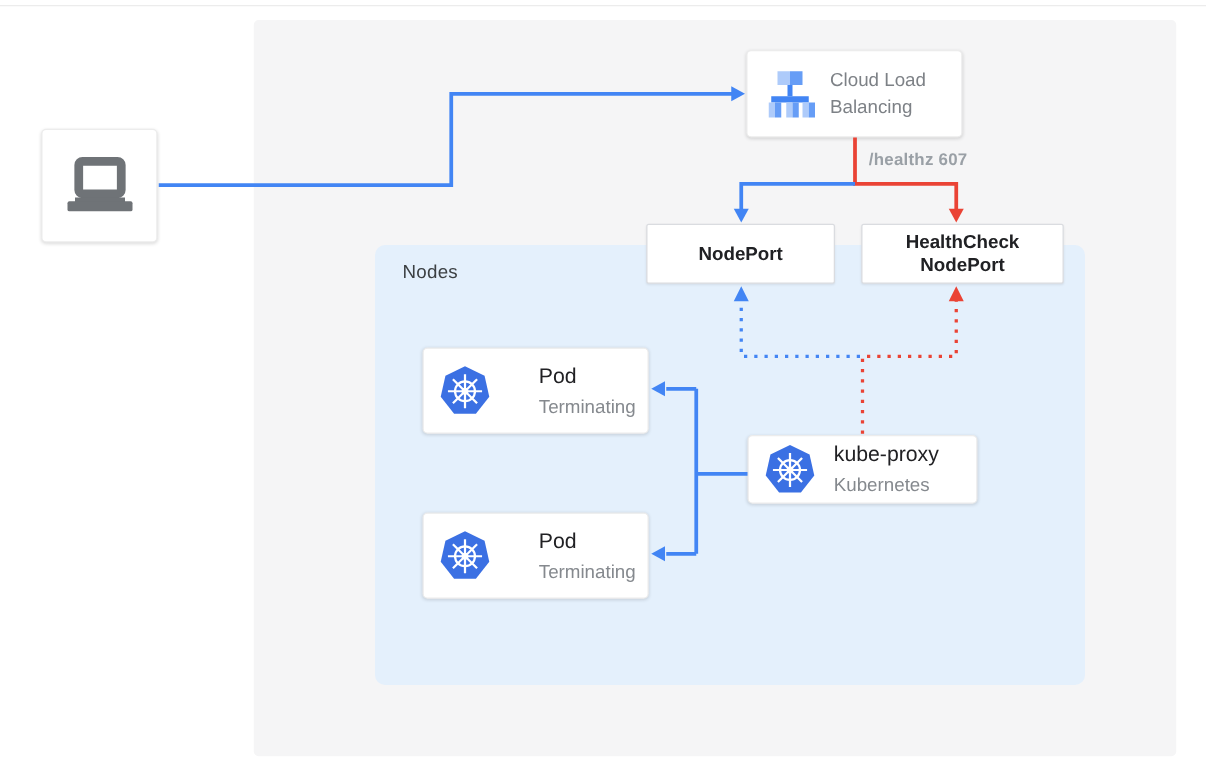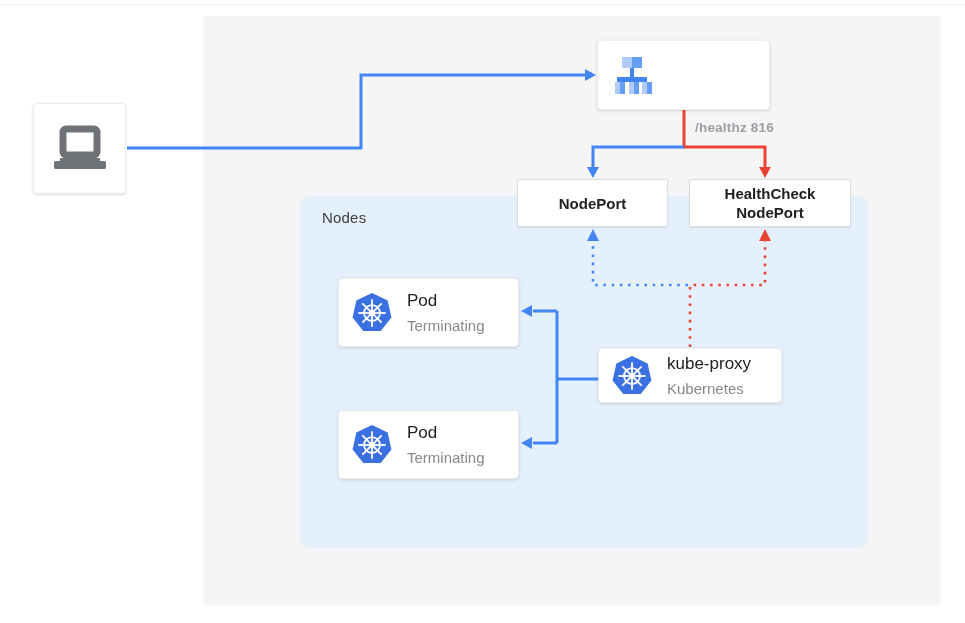--- a/index.html
+++ b/index.html
@@ -44,21 +44,21 @@
   .portbox {
     position: absolute; background: #ffffff;
     border: 1px solid #dadce0; border-radius: 2px;
     box-shadow: 0 1px 2px rgba(0,0,0,0.08);
     display: flex; flex-direction: column; align-items: center; justify-content: center;
     font-size: 15px; font-weight: bold; color: #202124; line-height: 19px;
     text-align: center;
   }
   .nodeport-box { left: 517px; top: 179px; width: 151px; height: 48px; }
   .hc-nodeport-box { left: 689px; top: 179px; width: 162px; height: 48px; }
-  .pod-card { width: 181px; height: 69px; padding-left: 12px; }
+  .pod-card { width: 181px; height: 69px; padding-left: 12px; gap: 24px; }
   .pod1 { left: 338px; top: 278px; }
   .pod2 { left: 338px; top: 410px; }
   .kproxy-card { left: 598px; top: 348px; width: 184px; height: 55px; padding-left: 12px; }
   .entity-text { margin-left: 14px; }
   .entity-title { font-size: 17px; color: #212124; line-height: 21px; }
   .entity-sub { font-size: 15px; color: #85898e; line-height: 19px; margin-top: 5px; }
   .arrow-layer {
     position: absolute; left: 0; top: 0; width: 965px; height: 623px;
     pointer-events: none; z-index: 20;
   }
@@ -94,23 +94,24 @@
         <rect x="20" y="15" width="4" height="9" fill="#4285f4"></rect>
         <rect x="7" y="24" width="30" height="5" fill="#4285f4"></rect>
         <rect x="5" y="29" width="5" height="12" fill="#aecbfa"></rect>
         <rect x="10" y="29" width="5" height="12" fill="#669df6"></rect>
         <rect x="19" y="29" width="5" height="12" fill="#aecbfa"></rect>
         <rect x="24" y="29" width="5" height="12" fill="#669df6"></rect>
         <rect x="32" y="29" width="5" height="12" fill="#aecbfa"></rect>
         <rect x="37" y="29" width="5" height="12" fill="#669df6"></rect>
       </svg>
     </span>
-  </div>
-
-  <div class="healthz">/healthz 816</div>
+    <div class="clb-text">Cloud Load Balancing</div>
+  </div>
+
+  <div class="healthz">/healthz 607</div>
 
   <div class="portbox nodeport-box">
     <span>NodePort</span>
   </div>
 
   <div class="portbox hc-nodeport-box">
     <span>HealthCheck</span>
     <span>NodePort</span>
   </div>
 

